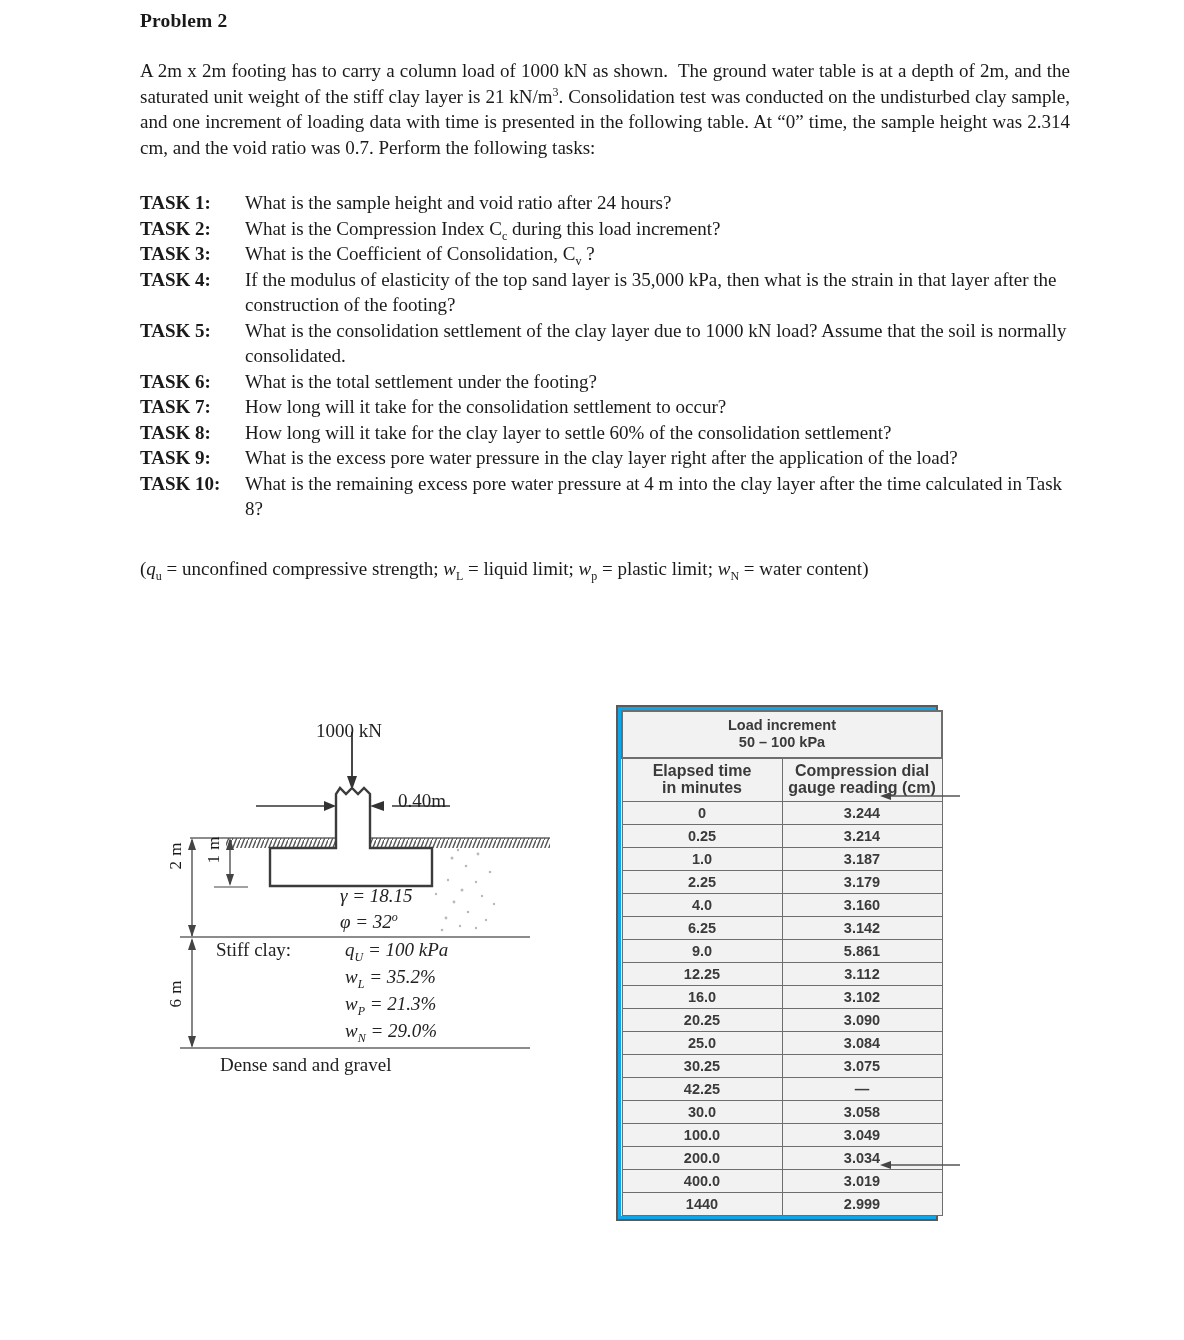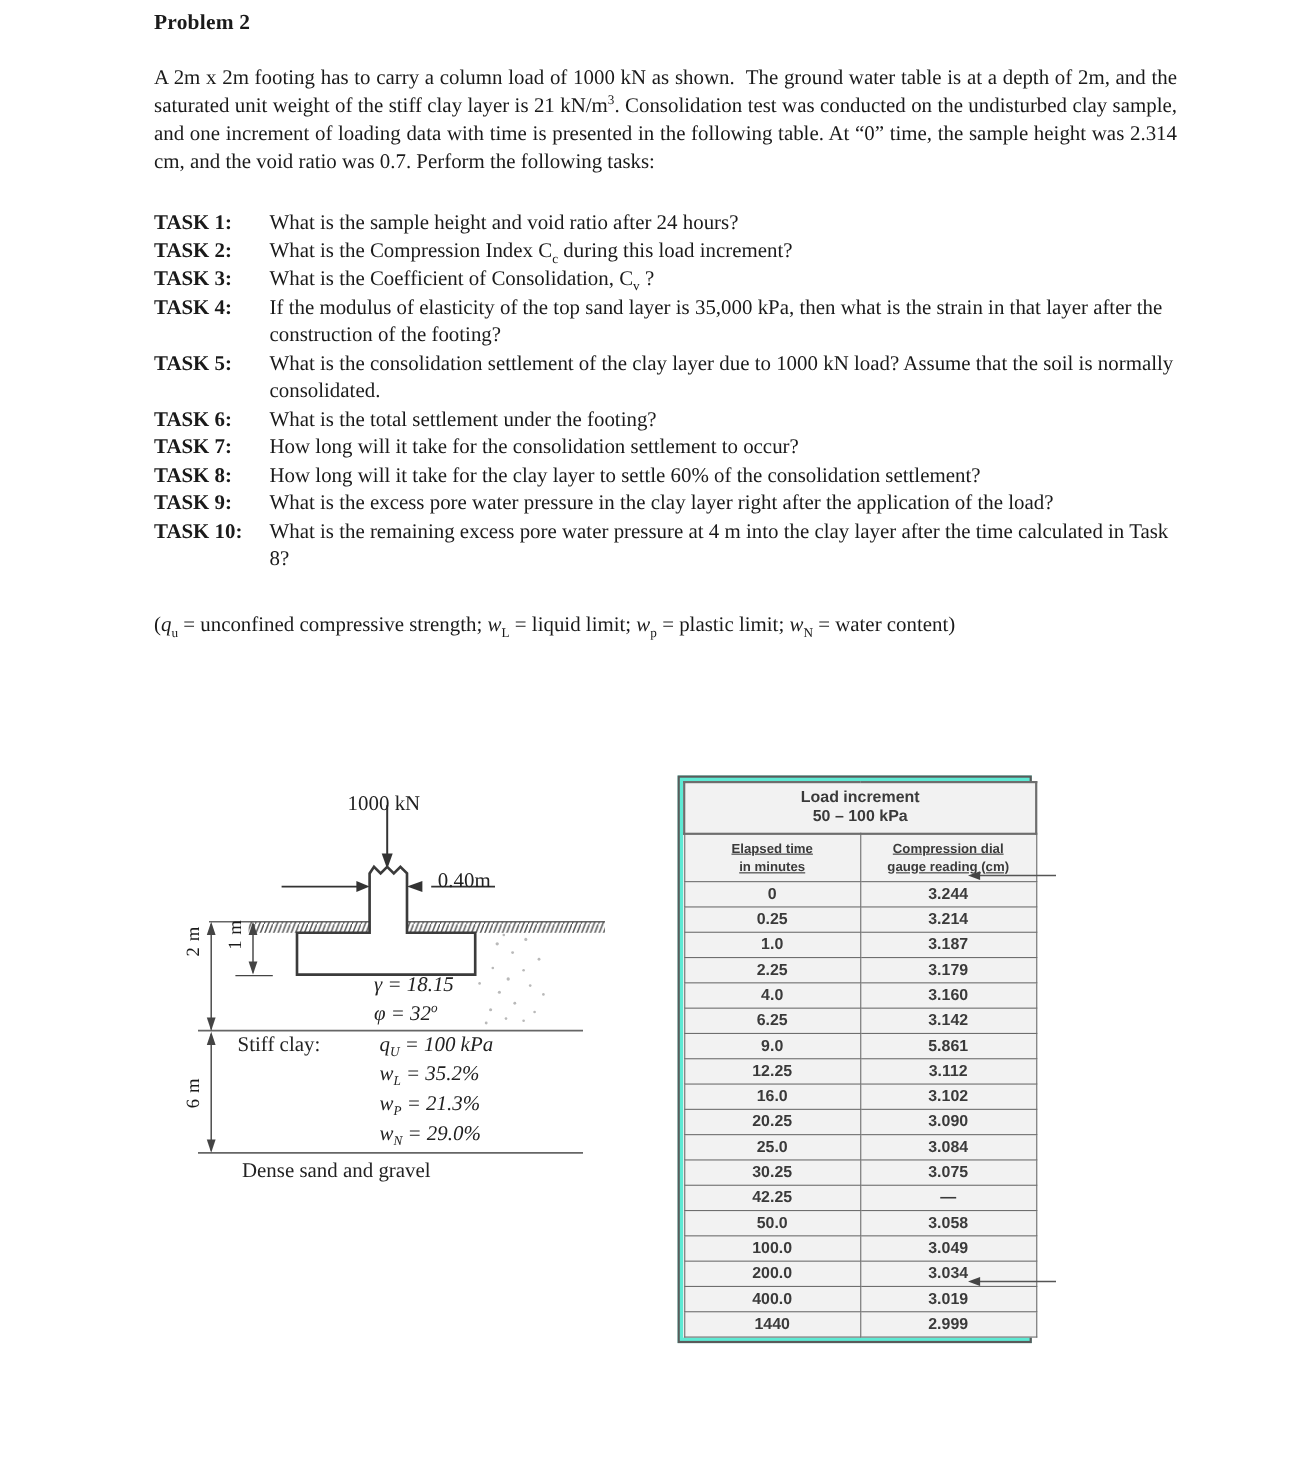--- a/index.html
+++ b/index.html
@@ -146,34 +146,33 @@
     color: #3a3a3a;
     padding: 0;
   }
   table.dt th.title-cell {
     font-size: 14.5px;
     line-height: 17px;
     padding: 5px 0 6px 0;
     border-width: 2px;
   }
   table.dt th.sub-head {
-    font-size: 12px;
+    font-size: 16px;
     line-height: 16.5px;
     padding: 4px 2px 5px 2px;
     width: 50%;
-    text-decoration: underline;
   }
   table.dt td.val {
     font-size: 14.5px;
     height: 22px;
     line-height: 22px;
   }
   .dt-outer {
     border: 2px solid #5a5a5a;
-    background: #5eead4;
+    background: #0ea5e9;
     padding: 3px;
   }
 
   
   .ptr {
     position: absolute;
     height: 10px;
     pointer-events: none;
   }
   .ptr svg { display: block; }
@@ -412,21 +411,21 @@
               </tr>
             <tr>
                 <td class="val">30.25</td>
                 <td class="val">3.075</td>
               </tr>
             <tr>
                 <td class="val">42.25</td>
                 <td class="val">—</td>
               </tr>
             <tr>
-                <td class="val">50.0</td>
+                <td class="val">30.0</td>
                 <td class="val">3.058</td>
               </tr>
             <tr>
                 <td class="val">100.0</td>
                 <td class="val">3.049</td>
               </tr>
             <tr>
                 <td class="val">200.0</td>
                 <td class="val">3.034</td>
               </tr>

